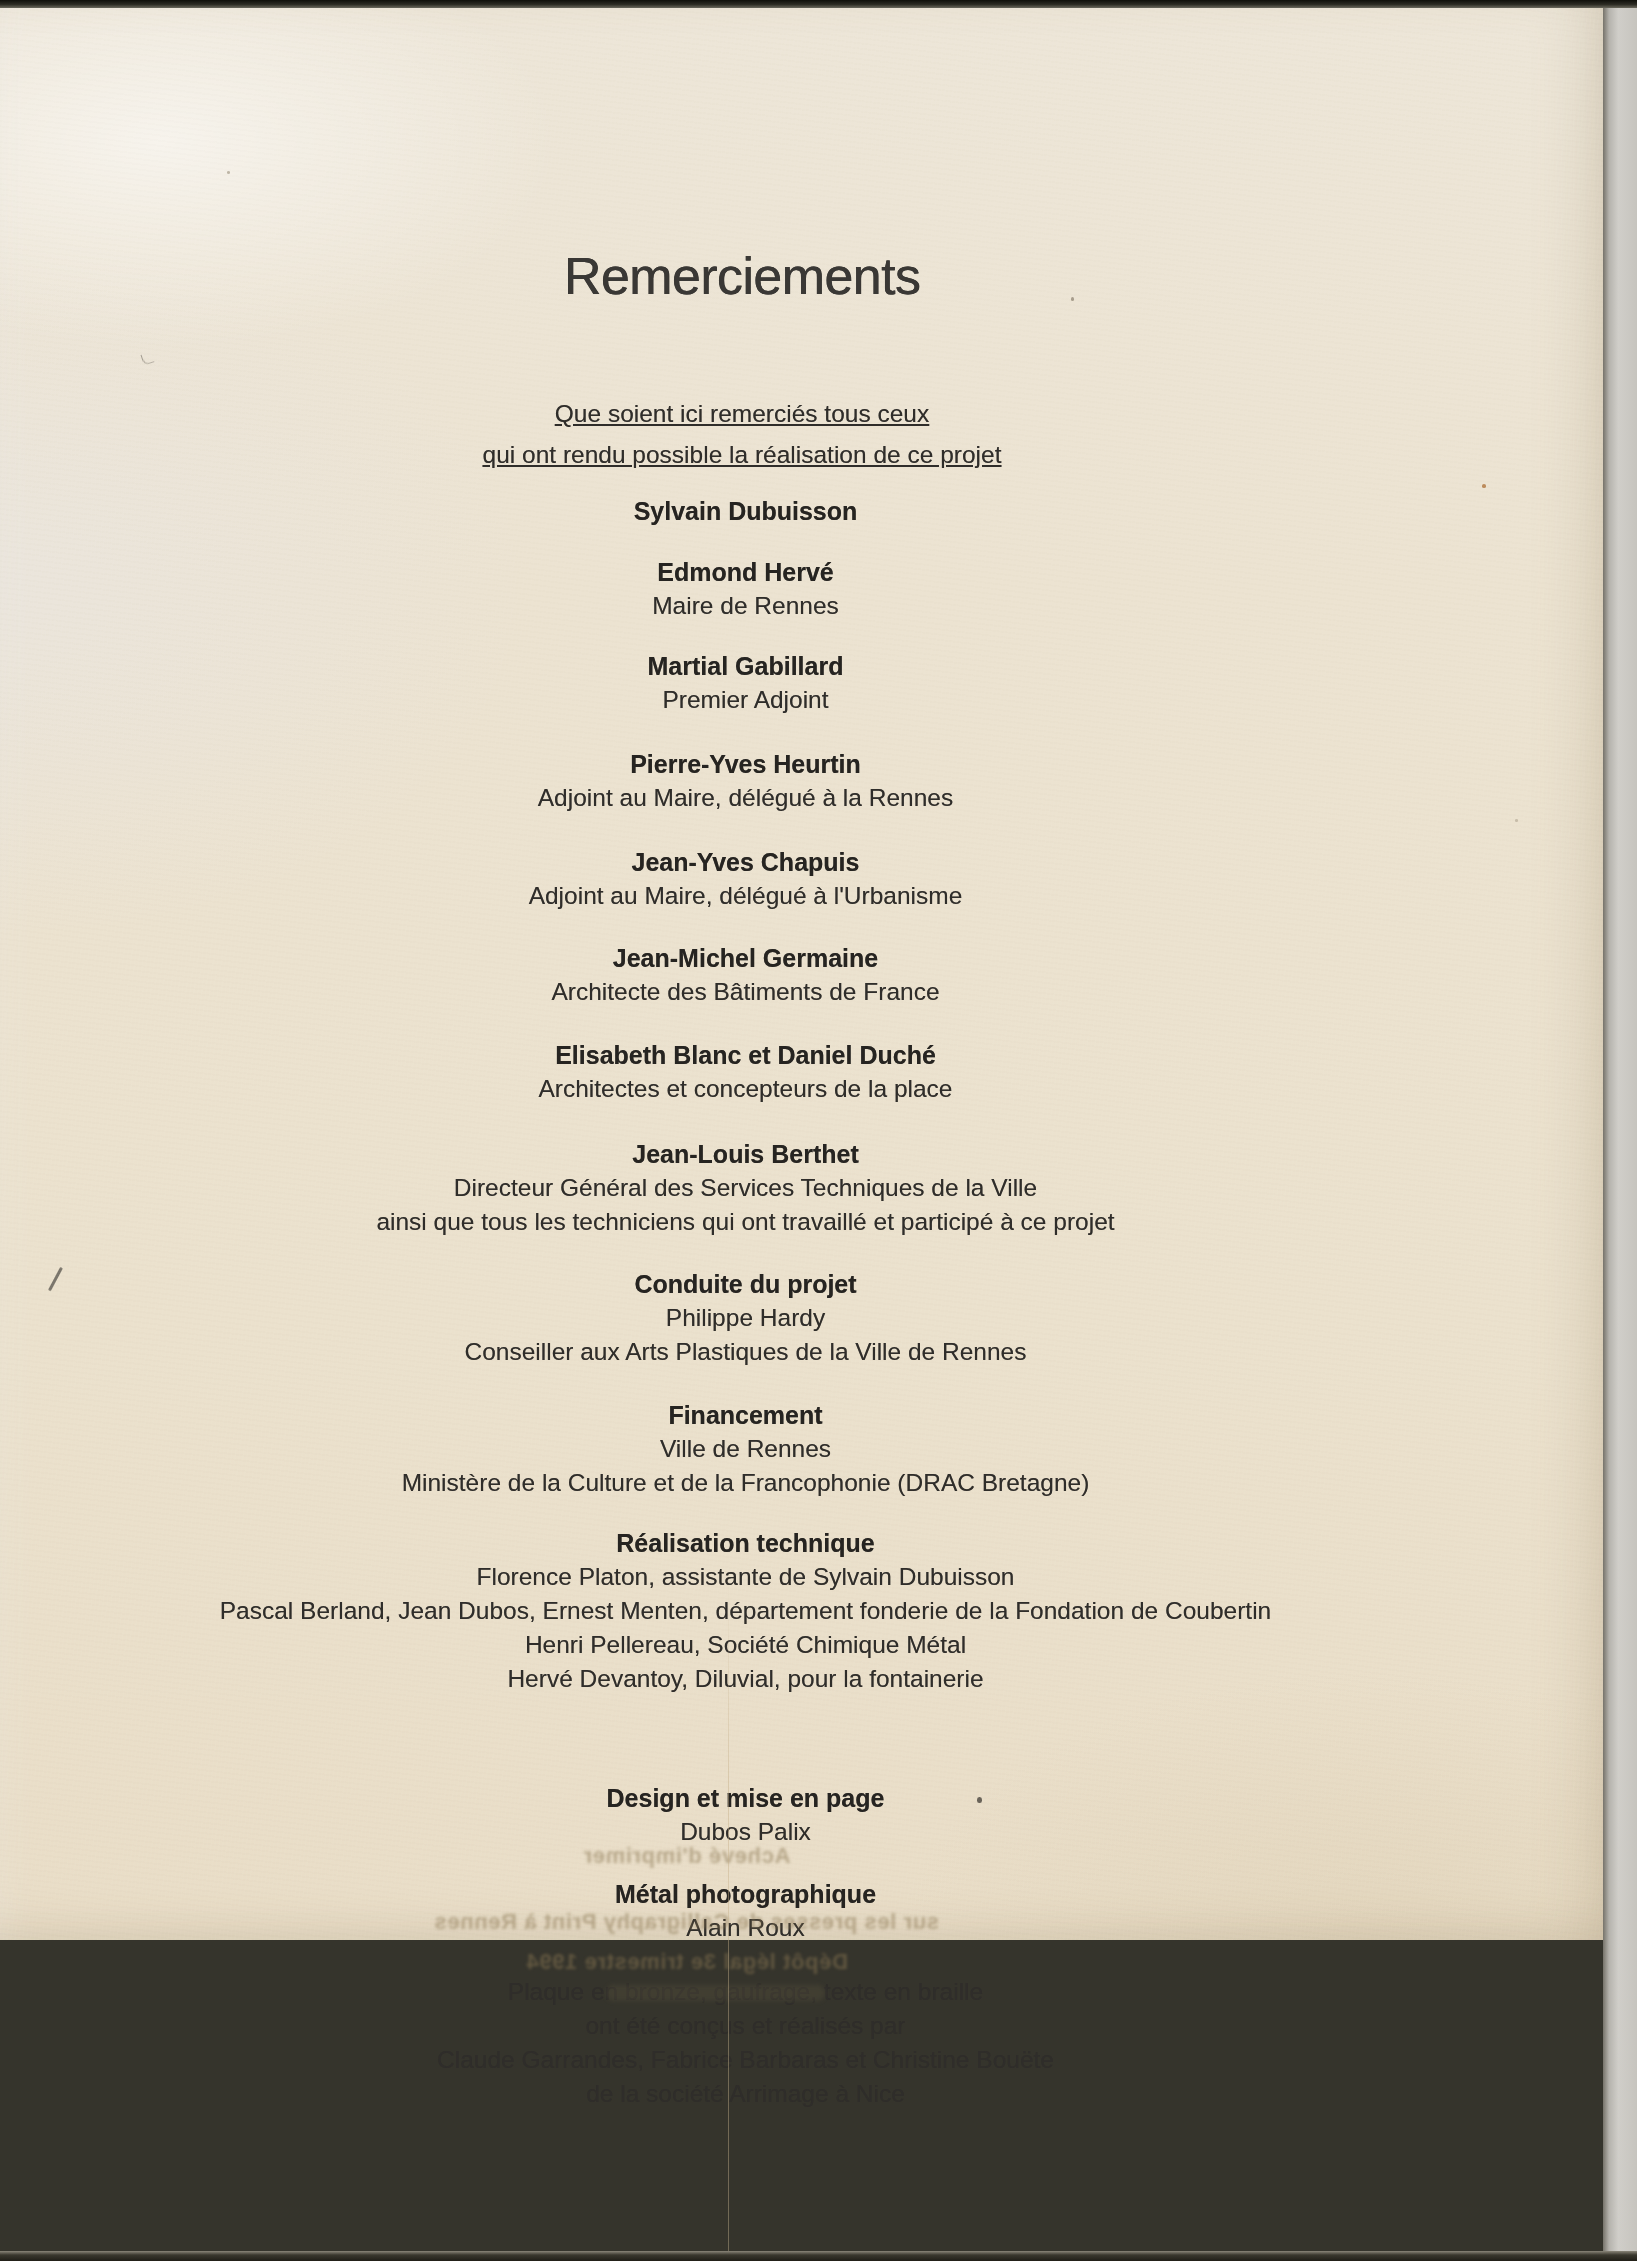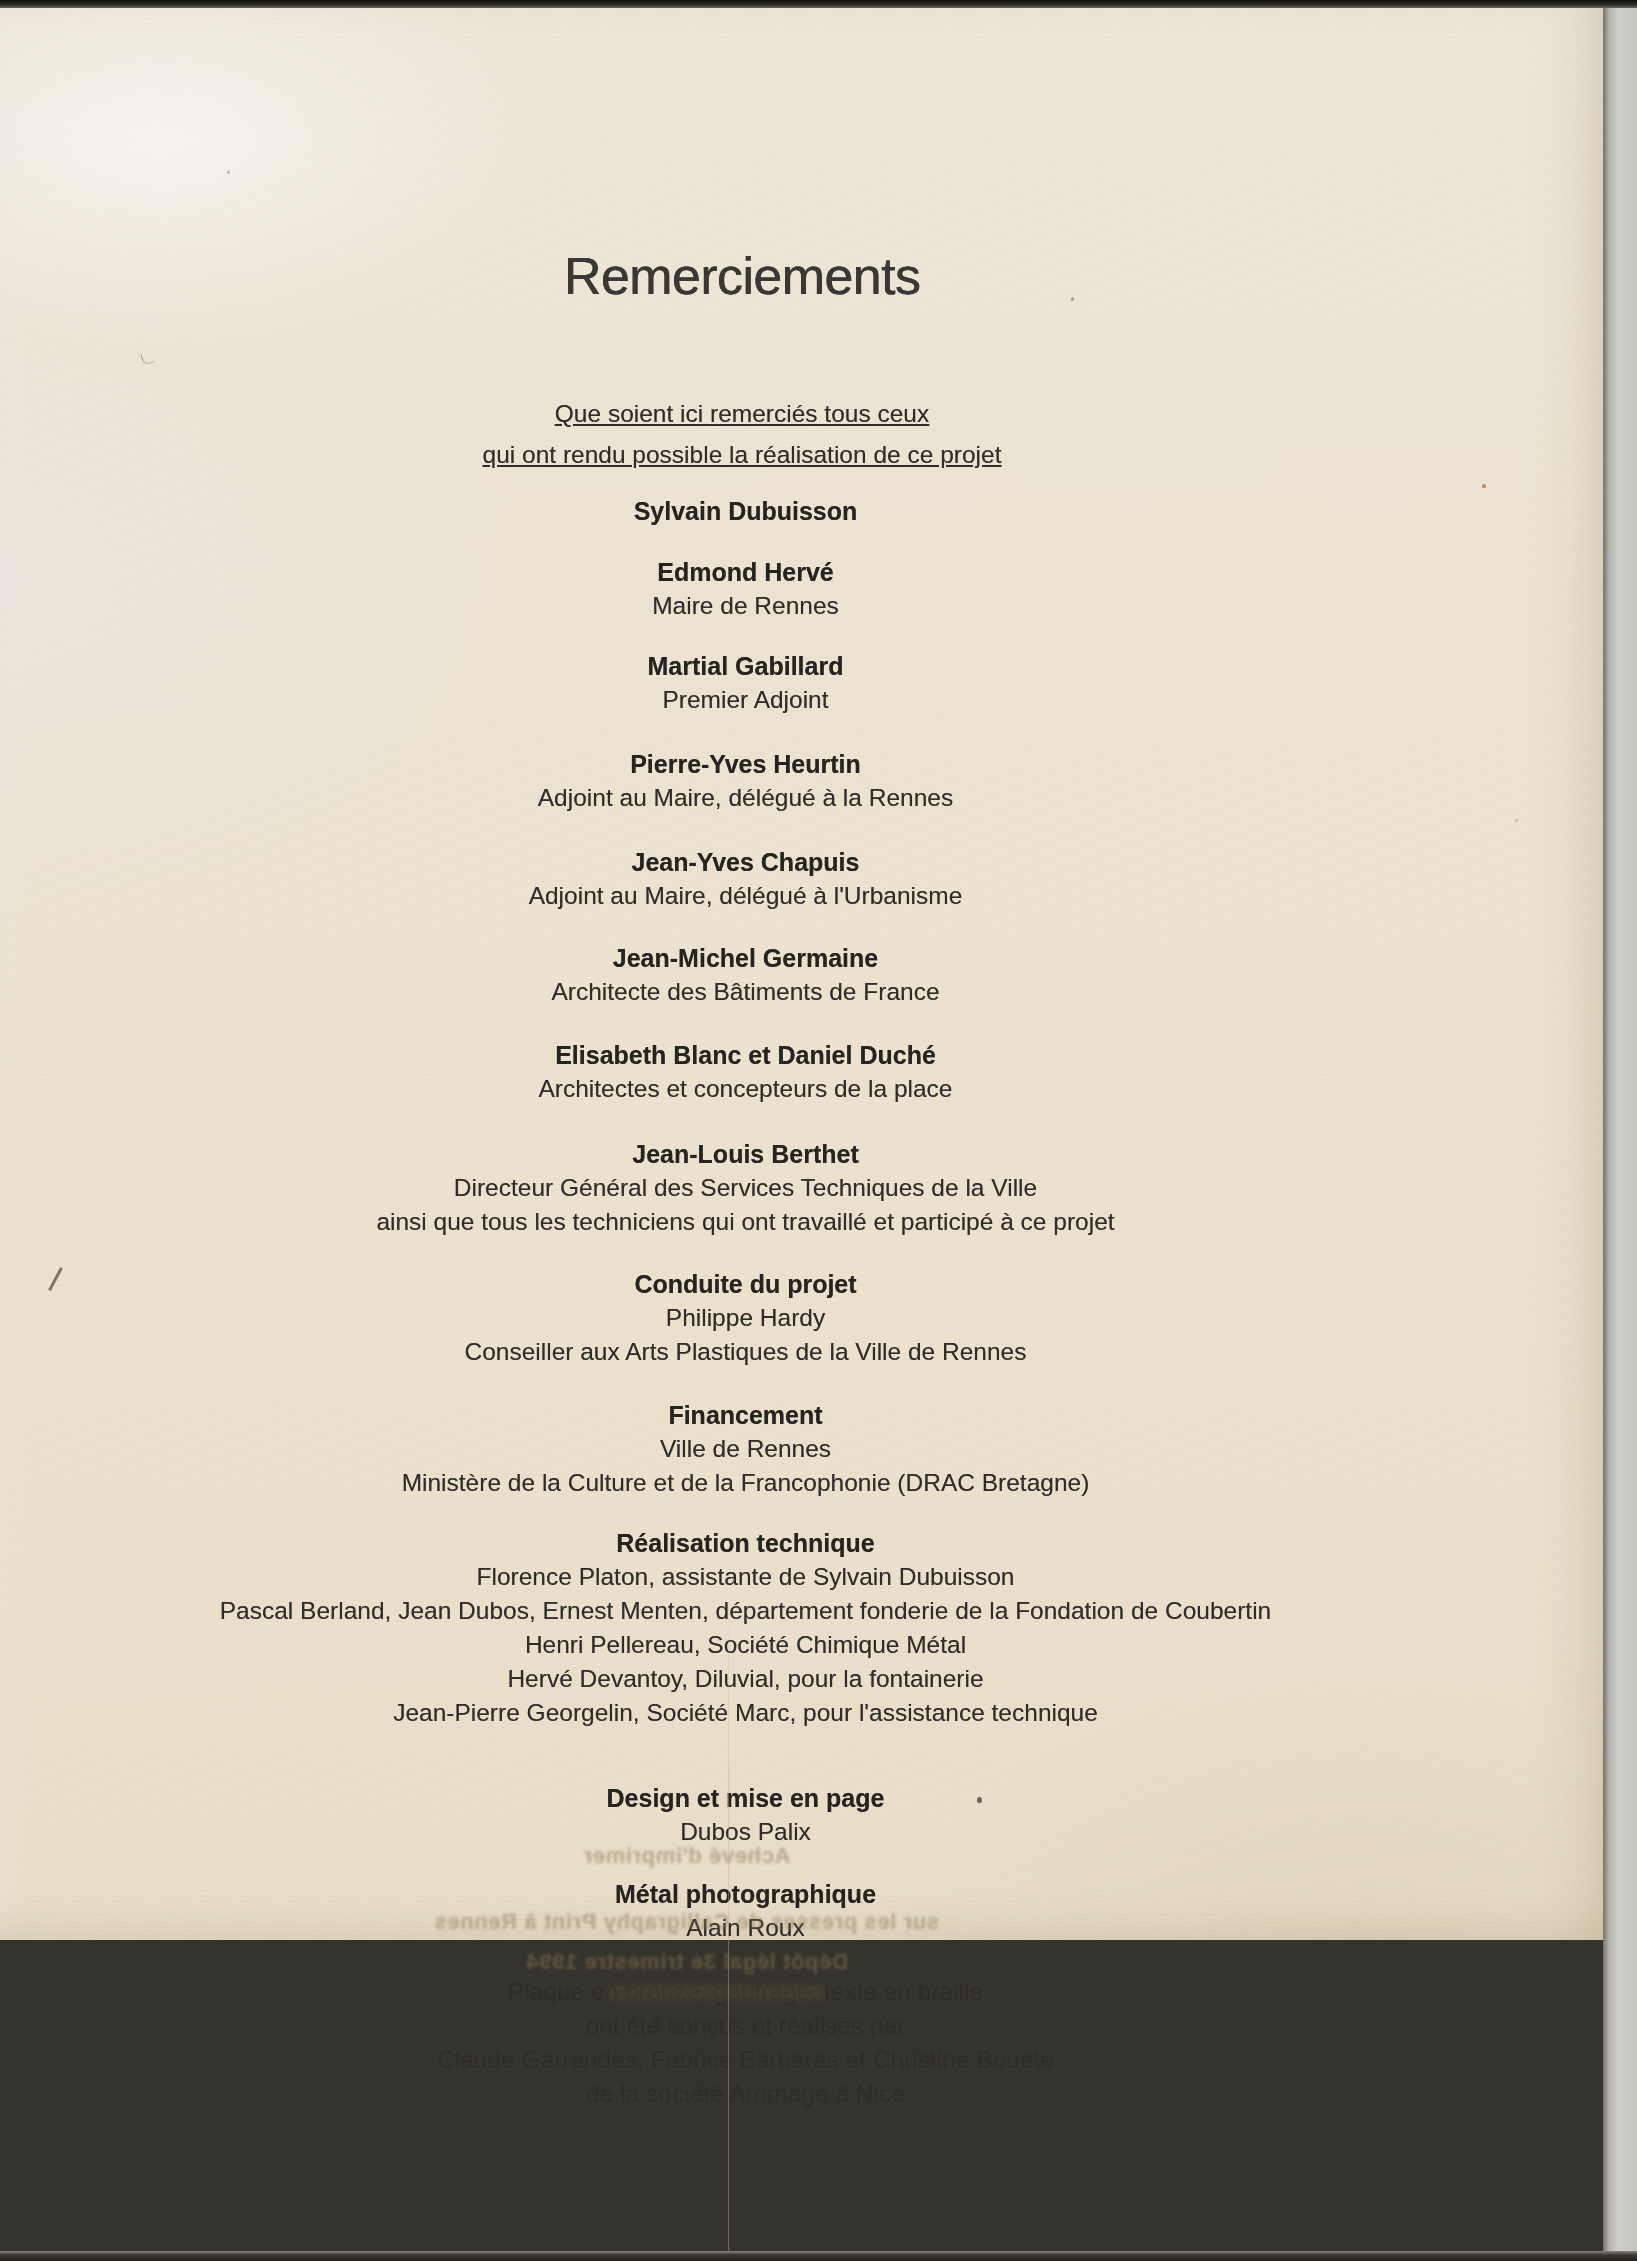--- a/index.html
+++ b/index.html
@@ -107,21 +107,20 @@
           <div class="hd">Financement</div>
           <div>Ville de Rennes</div>
           <div>Ministère de la Culture et de la Francophonie (DRAC Bretagne)</div>
         </div>
         <div class="col section" style="top: 1520px;">
           <div class="hd">Réalisation technique</div>
           <div>Florence Platon, assistante de Sylvain Dubuisson</div>
           <div>Pascal Berland, Jean Dubos, Ernest Menten, département fonderie de la Fondation de Coubertin</div>
           <div>Henri Pellereau, Société Chimique Métal</div>
           <div>Hervé Devantoy, Diluvial, pour la fontainerie</div>
-          <div>Jean-Pierre Georgelin, Société Marc, pour l'assistance technique</div>
         </div>
         <div class="col section" style="top: 1775px;">
           <div class="hd">Design et mise en page</div>
           <div>Dubos Palix</div>
         </div>
         <div class="col section" style="top: 1871px;">
           <div class="hd">Métal photographique</div>
           <div>Alain Roux</div>
         </div>
         <div class="col section" style="top: 1969px;">

